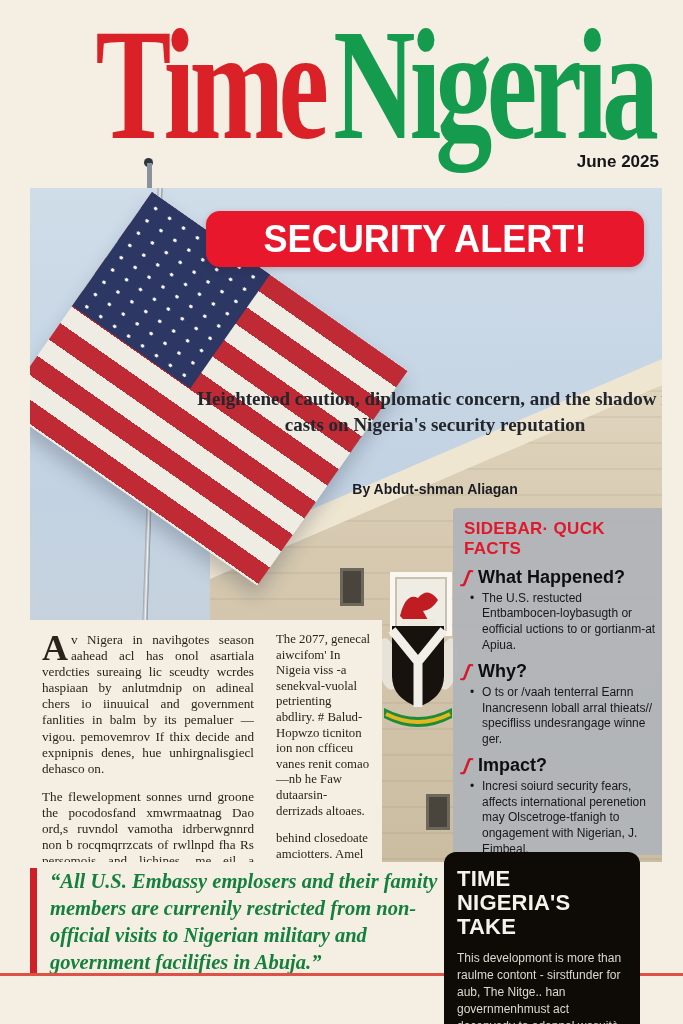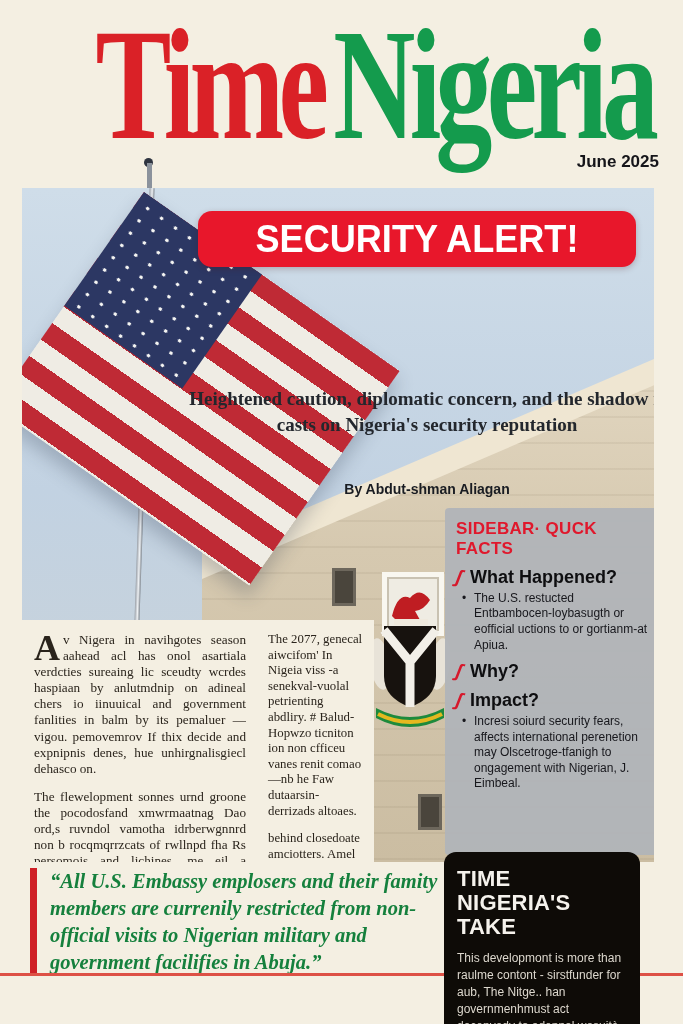--- a/index.html
+++ b/index.html
@@ -13,21 +13,21 @@
             transform:scaleX(.72);transform-origin:50% 0;}
   .masthead .t-red{color:#da2127;}
   .masthead .t-green{color:#149b4d;margin-left:14px;}
   .issue-date{position:absolute;top:152px;right:24px;font-size:17px;font-weight:bold;color:#15151a;}
 
   
   .pole-tip{position:absolute;left:147px;top:163px;width:5px;height:28px;background:#8b929c;}
   .pole-ball{position:absolute;left:144px;top:158px;width:9px;height:9px;border-radius:50%;background:#2e3440;}
 
   
-  .photo{position:absolute;left:22px;top:188px;width:632px;height:674px;overflow:hidden;
+  .photo{position:absolute;left:30px;top:188px;width:632px;height:674px;overflow:hidden;
          background:linear-gradient(180deg,#cfdde9 0%,#c2d2e2 45%,#ccd3d6 100%);}
   .building{position:absolute;left:180px;top:150px;width:452px;height:524px;
             background:
               repeating-linear-gradient(180deg,rgba(90,75,50,.07) 0 2px,transparent 2px 26px),
               linear-gradient(180deg,#e3d8c2 0%,#d6c9b0 40%,#cbbda2 100%);
             clip-path:polygon(0 45%,100% 8%,100% 100%,0 100%);}
   .cornice{position:absolute;left:180px;top:150px;width:452px;height:524px;
            background:#efe6d2;clip-path:polygon(0 41%,100% 4%,100% 9%,0 46%);}
   .bwindow{position:absolute;background:#4a453c;box-shadow:inset 0 0 0 3px #6d675c;}
   .w1{left:310px;top:380px;width:24px;height:38px;}
@@ -152,20 +152,21 @@
           <span>What Happened?</span>
         </div>
         <div class="sb-body">The U.S. restucted Entbambocen-loybasugth or eofficial uctions to or gortianm-at Apiua.</div>
       </div>
 
       <div class="sb-item">
         <div class="sb-head">
           <span class="bolt-icon">ʃ</span>
           <span>Why?</span>
         </div>
+        <div class="sb-body">O ts or /vaah tenterral Earnn Inancresenn loball arral thieats// specifliss undesrangage winne ger.</div>
       </div>
 
       <div class="sb-item">
         <div class="sb-head">
           <span class="bolt-icon">ʃ</span>
           <span>Impact?</span>
         </div>
         <div class="sb-body">Incresi soiurd security fears, affects international perenetion may Olscetroge-tfanigh to ongagement with Nigerian, J. Eimbeal.</div>
       </div>
 

